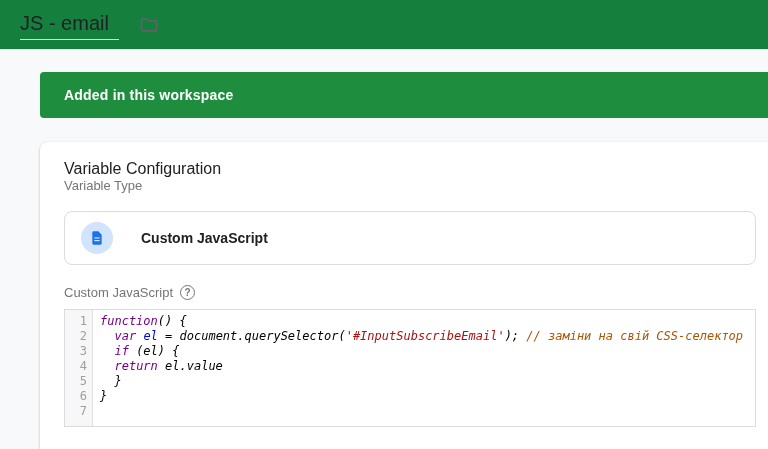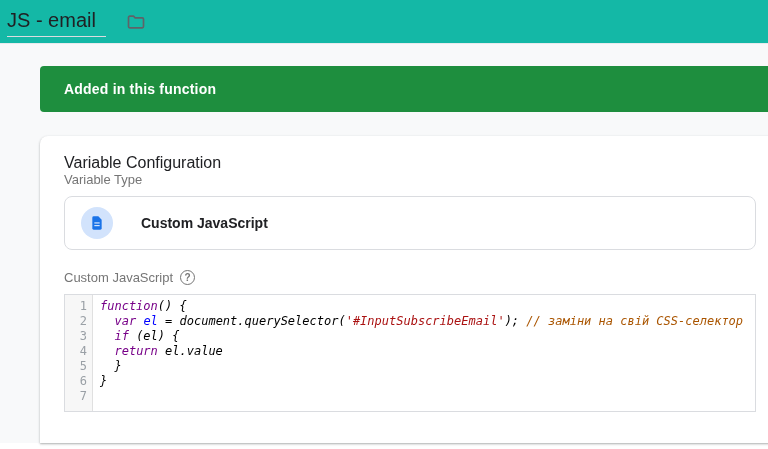--- a/index.html
+++ b/index.html
@@ -4,26 +4,26 @@
 <style>
   * { box-sizing: border-box; margin: 0; padding: 0; }
   html, body { width: 768px; height: 449px; overflow: hidden; }
   body {
     font-family: "Liberation Sans", sans-serif;
     background: #fff;
     color: #202124;
   }
   
   .topbar {
-    height: 44px;
-    background: #14b8a6;
+    height: 50px;
+    background: #15803d;
     border-bottom: 1px solid #e8eaed;
     display: flex;
     align-items: center;
-    padding-left: 7px;
+    padding-left: 20px;
   }
   .var-title {
     font-size: 20px;
     color: #202124;
     padding: 2px 10px 4px 0;
     border-bottom: 1px solid #dadce0;
     cursor: text;
   }
   .folder-btn {
     margin-left: 16px;
@@ -68,21 +68,21 @@
     overflow: hidden;
   }
   .card-title {
     font-size: 16px;
     font-weight: 400;
     color: #202124;
   }
   .field-label {
     font-size: 13px;
     color: #757575;
-    margin-bottom: 9px;
+    margin-bottom: 18px;
   }
   .type-box {
     border: 1px solid #dadce0;
     border-radius: 8px;
     height: 54px;
     display: flex;
     align-items: center;
     padding-left: 16px;
     cursor: pointer;
     background: #fff;
@@ -160,21 +160,21 @@
       <svg width="20" height="20" viewBox="0 0 24 24">
         <path fill="none" stroke="#5f6368" stroke-width="2" stroke-linejoin="round" d="M3 6.5a1.5 1.5 0 0 1 1.5-1.5H9l2 2h8.5A1.5 1.5 0 0 1 21 8.5v9a1.5 1.5 0 0 1-1.5 1.5h-15A1.5 1.5 0 0 1 3 17.5z"></path>
       </svg>
     </span>
   </span>
 </div>
 
 <div class="main">
 
   <div class="banner" style="background: rgb(30, 142, 62);">
-    <span class="banner-text">Added in this function</span>
+    <span class="banner-text">Added in this workspace</span>
   </div>
 
   <div class="card">
     <div class="card-title">Variable Configuration</div>
 
     <div class="field-label">Variable Type</div>
 
     <div class="type-box">
       <span class="type-icon-circle">
         <svg width="16" height="16" viewBox="0 0 24 24">

